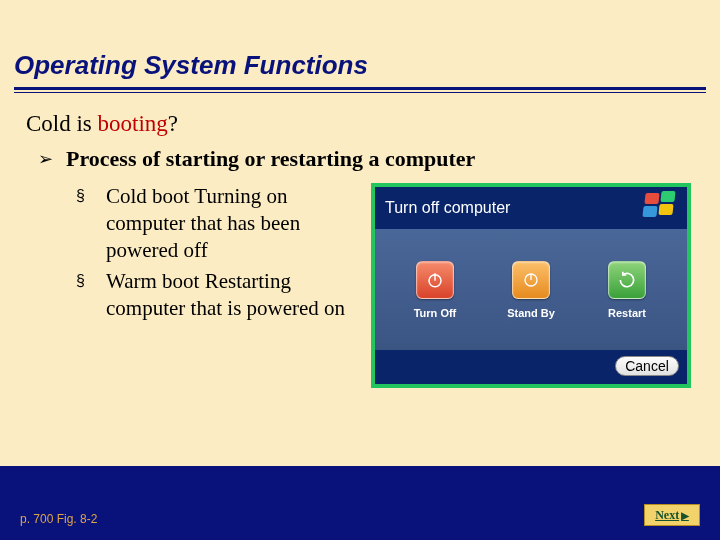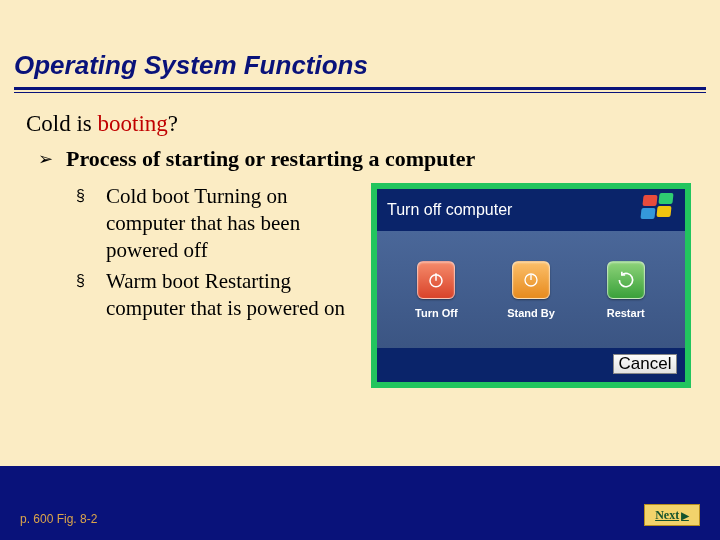--- a/index.html
+++ b/index.html
@@ -90,21 +90,21 @@
   }
   .right-col {
     flex: 1;
   }
   .shutdown-box {
     width: 320px;
     height: 205px;
     background: #4a6799;
     position: relative;
     font-family: Arial, sans-serif;
-    border: 6px solid #22c55e;
+    border: 4px solid #22c55e;
   }
   .sb-header {
     height: 42px;
     background: #0a246a;
     position: relative;
   }
   .sb-header-text {
     color: #fff;
     font-size: 16px;
     position: absolute;
@@ -181,22 +181,22 @@
     background: #0a246a;
   }
   .cancel-btn {
     position: absolute;
     right: 8px;
     top: 6px;
     width: 64px;
     height: 20px;
     background: linear-gradient(#fdfdfd, #e2e2e2);
     border: 1px solid #888;
-    border-radius: 0;
-    font-size: 17px;
+    border-radius: 10px;
+    font-size: 14px;
     font-family: Arial, sans-serif;
     display: flex;
     align-items: center;
     justify-content: center;
     color: #000;
   }
   .bottom-bar {
     position: absolute;
     bottom: 0;
     left: 0;
@@ -325,18 +325,18 @@
         </div>
         <div class="sb-footer">
           <div class="cancel-btn">Cancel</div>
         </div>
       </div>
     </div>
   </div>
 </div>
 
 <div class="bottom-bar">
-  <div class="page-ref">p. 600 Fig. 8-2</div>
+  <div class="page-ref">p. 700 Fig. 8-2</div>
   <div class="next-btn">
     <span>Next</span>
       <span class="next-arrow">▶</span>
   </div>
 </div>
 
 </body></html>

